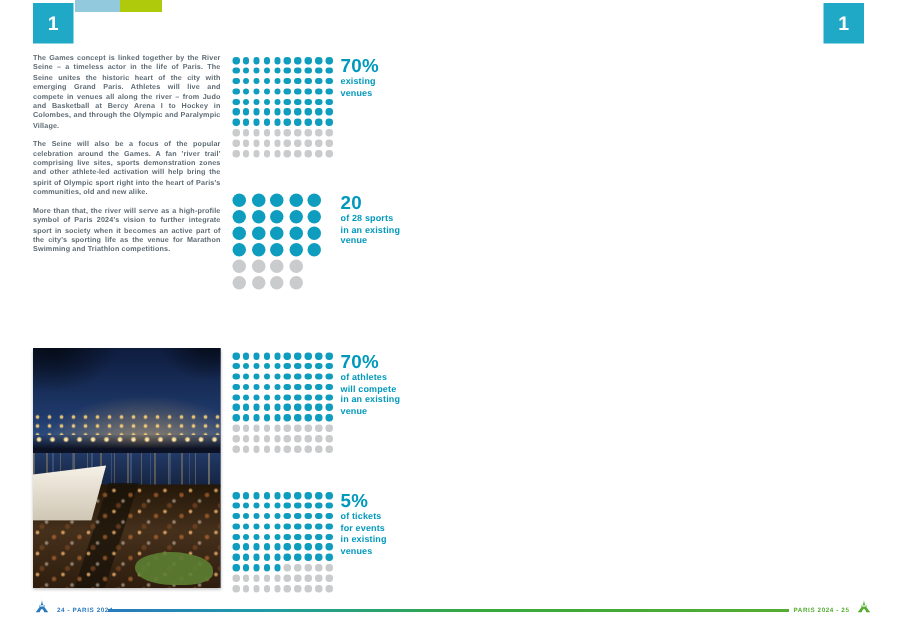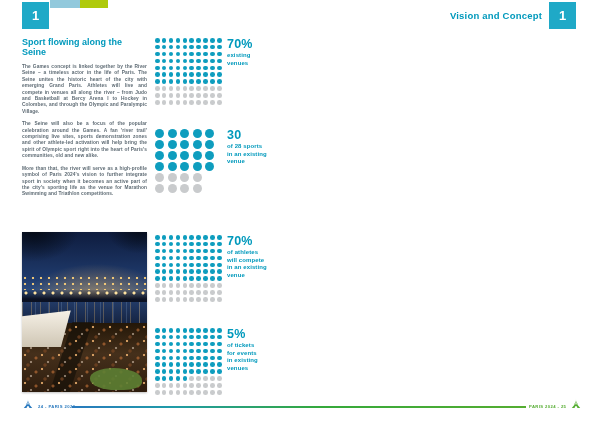--- a/index.html
+++ b/index.html
@@ -88,27 +88,25 @@
 </head>
 <body>
 
 <div class="page">
 
   <div class="bar bar-lightblue"></div>
   <div class="bar bar-lime"></div>
   <div class="badge badge-left">
     <span>1</span>
   </div>
-  <div class="section-title">Vision and Concept</div>
   <div class="badge badge-right">
     <span>1</span>
   </div>
 
   <div class="article">
-    <h1>Sport flowing along the Seine</h1>
     <p>The Games concept is linked together by the River Seine – a timeless actor in the life of Paris. The Seine unites the historic heart of the city with emerging Grand Paris. Athletes will live and compete in venues all along the river – from Judo and Basketball at Bercy Arena I to Hockey in Colombes, and through the Olympic and Paralympic Village.</p>
     <p>The Seine will also be a focus of the popular celebration around the Games. A fan 'river trail' comprising live sites, sports demonstration zones and other athlete-led activation will help bring the spirit of Olympic sport right into the heart of Paris's communities, old and new alike.</p>
     <p>More than that, the river will serve as a high-profile symbol of Paris 2024's vision to further integrate sport in society when it becomes an active part of the city's sporting life as the venue for Marathon Swimming and Triathlon competitions.</p>
   </div>
 
   <div class="stat stat-1">
     <div>
         <div class="dot-row">
           <span class="dot" style="height: 4.6px; width: 4.6px; margin-right: 2.3px; margin-bottom: 2.3px; background: rgb(14, 157, 190);"></span>
           <span class="dot" style="height: 4.6px; width: 4.6px; margin-right: 2.3px; margin-bottom: 2.3px; background: rgb(14, 157, 190);"></span>
@@ -274,21 +272,21 @@
           <span class="dot" style="height: 9px; width: 9px; margin-right: 3.6px; margin-bottom: 2px; background: rgb(201, 203, 205);"></span>
         </div>
         <div class="dot-row">
           <span class="dot" style="height: 9px; width: 9px; margin-right: 3.6px; margin-bottom: 2px; background: rgb(201, 203, 205);"></span>
           <span class="dot" style="height: 9px; width: 9px; margin-right: 3.6px; margin-bottom: 2px; background: rgb(201, 203, 205);"></span>
           <span class="dot" style="height: 9px; width: 9px; margin-right: 3.6px; margin-bottom: 2px; background: rgb(201, 203, 205);"></span>
           <span class="dot" style="height: 9px; width: 9px; margin-right: 3.6px; margin-bottom: 2px; background: rgb(201, 203, 205);"></span>
         </div>
       </div>
     <div class="stat-text">
-      <div class="stat-value">30</div>
+      <div class="stat-value">20</div>
       <div class="stat-lines">of 28 sports
 in an existing
 venue</div>
     </div>
   </div>
 
   <div class="stat stat-3">
     <div>
         <div class="dot-row">
           <span class="dot" style="height: 4.6px; width: 4.6px; margin-right: 2.3px; margin-bottom: 2.3px; background: rgb(14, 157, 190);"></span>

